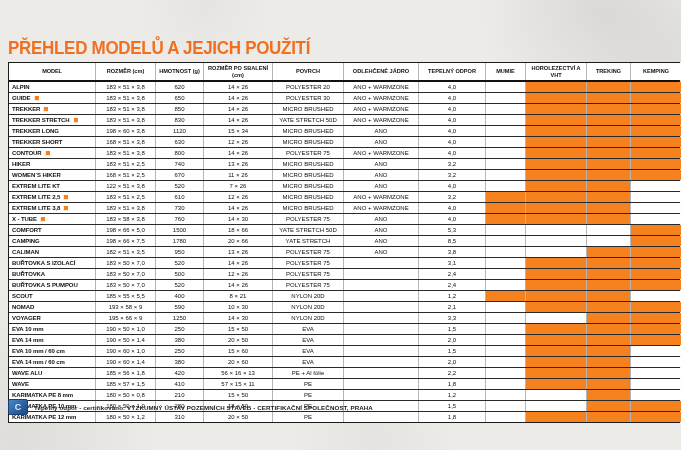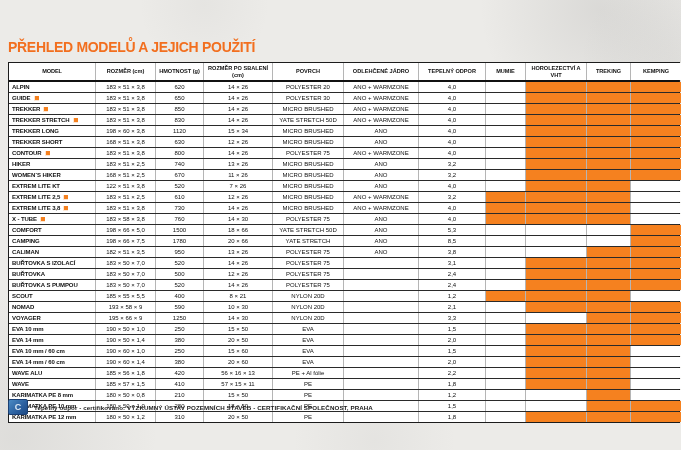--- a/index.html
+++ b/index.html
@@ -9,21 +9,21 @@
     background-color:#ecebe8;
     background-image:
       radial-gradient(circle at 88% 2%, rgba(110,110,110,.14), rgba(110,110,110,0) 16%),
       radial-gradient(circle at 99% 14%, rgba(130,130,130,.10), rgba(130,130,130,0) 12%),
       radial-gradient(circle at 2% 97%, rgba(120,120,120,.12), rgba(120,120,120,0) 18%),
       radial-gradient(circle at 55% 98%, rgba(140,140,140,.08), rgba(140,140,140,0) 14%),
       radial-gradient(circle at 30% 1%, rgba(140,140,140,.07), rgba(140,140,140,0) 10%);
   }
   .title{
     position:absolute;left:8px;top:38px;
-    font-size:14px;font-weight:800;letter-spacing:-0.3px;
+    font-size:17px;font-weight:800;letter-spacing:-0.3px;
     color:#f26f1f;white-space:nowrap;
     transform:scaleY(1.05);transform-origin:left top;
   }
   .tablewrap{
     position:absolute;left:8px;top:62px;width:672px;
     border:1px solid #1c1c1c;background:#fff;box-sizing:border-box;
   }
   .trow{display:flex;height:10px;border-bottom:1px solid #2a2a2a;}
   .trow:last-child{border-bottom:none;}
   .trow.header{height:17px;border-bottom:2px solid #111;}

